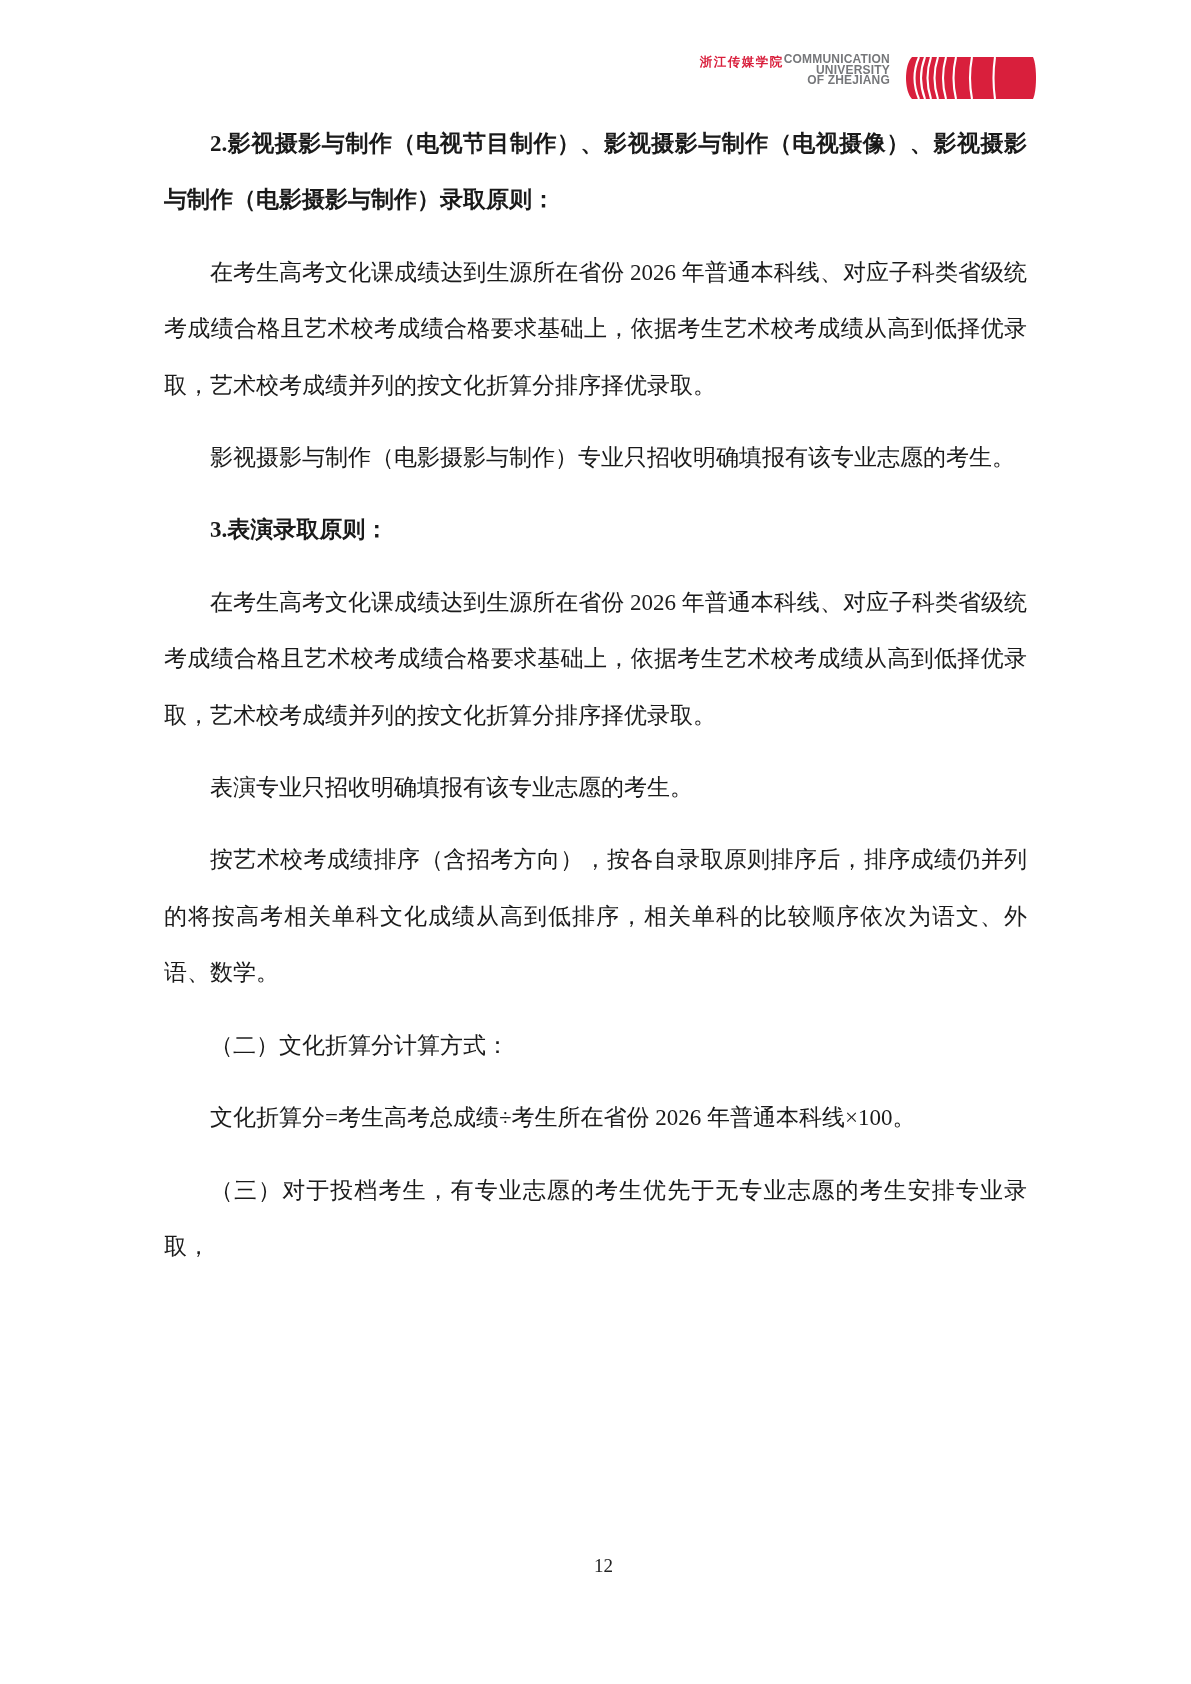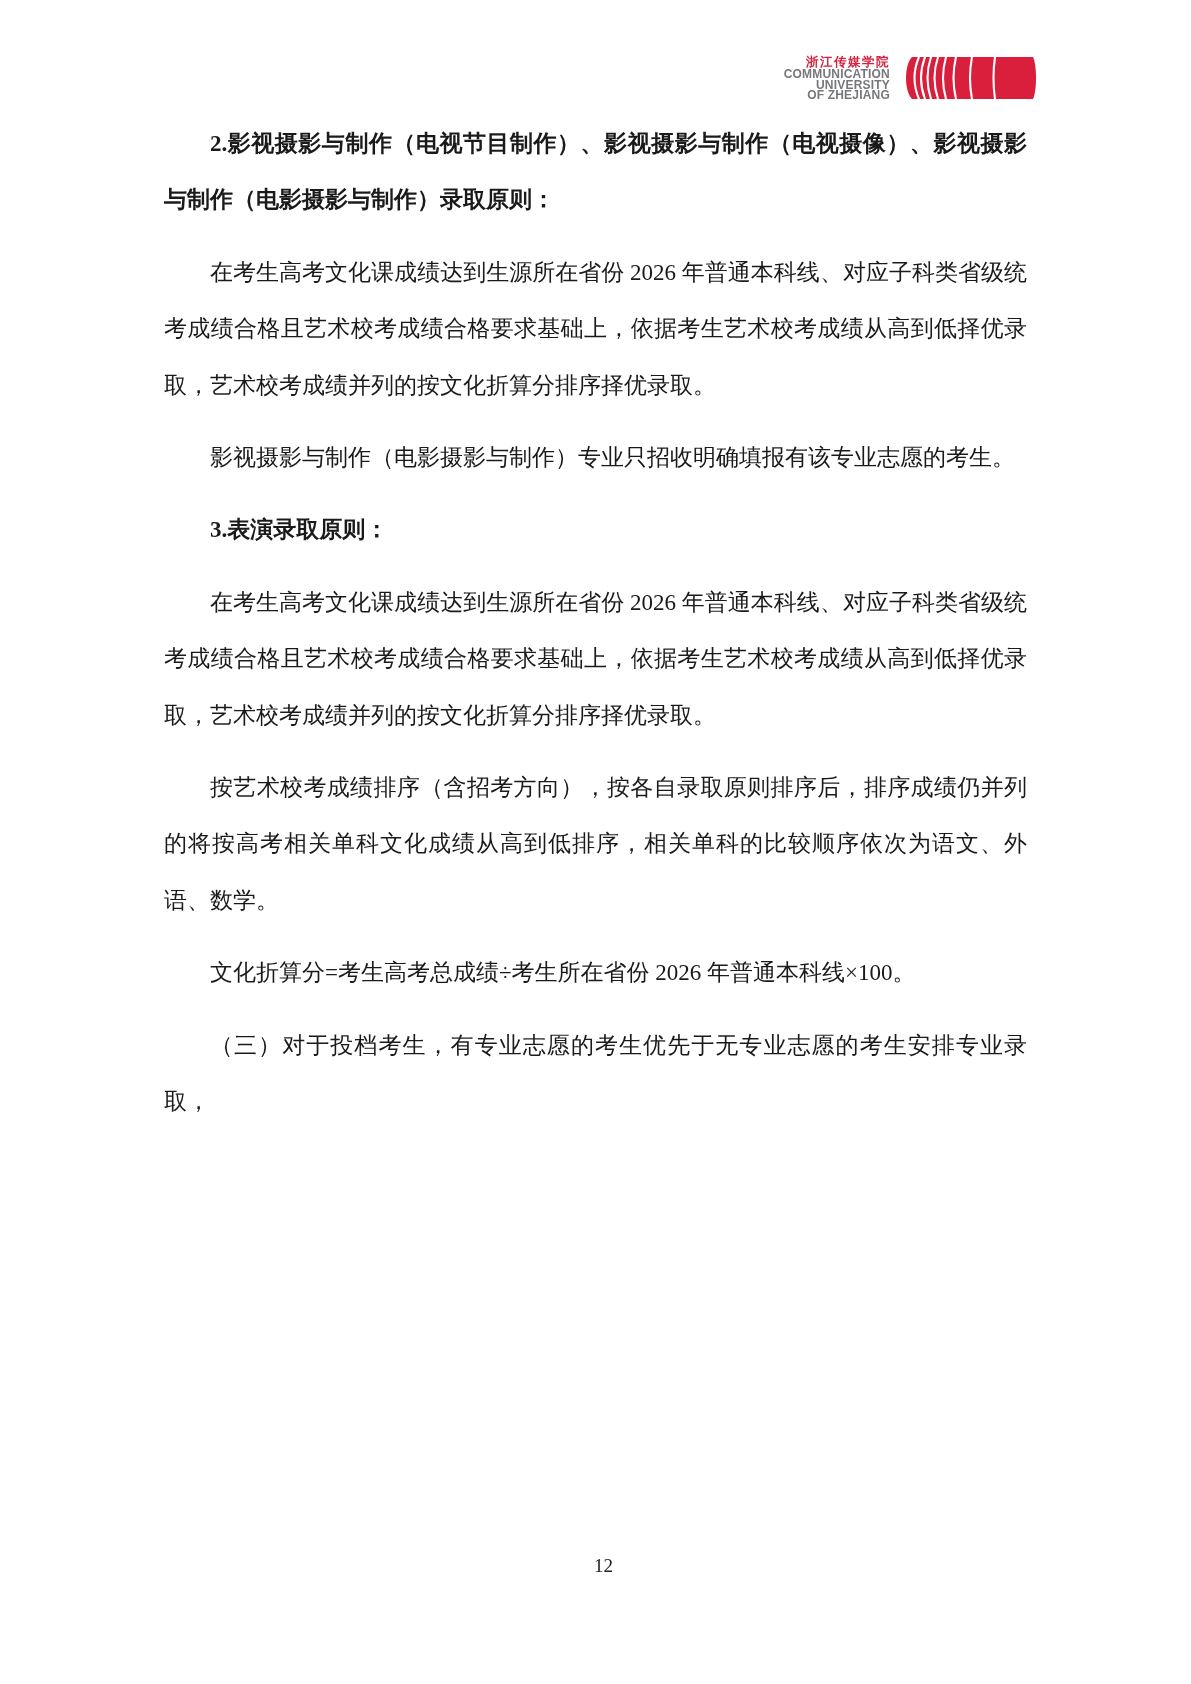--- a/index.html
+++ b/index.html
@@ -10,21 +10,21 @@
     background:#ffffff;
     overflow:hidden;
     font-family:"Liberation Serif","DejaVu Serif",serif;
     color:#1a1a1a;
   }
   
   .logo{
     position:absolute;top:54px;right:152px;
     display:flex;align-items:flex-start;gap:9px;
   }
-  .logo-textblock{display:flex;flex-direction:column;align-items:flex-end;}
+  .logo-textblock{display:flex;flex-direction:row;align-items:flex-start;}
   .logo-cn{
     font-size:12.5px;font-weight:700;letter-spacing:1.5px;
     color:#D91F3C;white-space:nowrap;
     font-family:"DejaVu Serif",serif;
     line-height:15px;
   }
   .logo-en{
     font-family:"Liberation Sans","DejaVu Sans",sans-serif;
     font-size:12px;font-weight:700;color:#76777A;
     text-align:right;line-height:10.5px;letter-spacing:.2px;
@@ -72,20 +72,22 @@
       </g>
     </svg>
   </header>
 
   <main class="content">
     <p class="h">2.影视摄影与制作（电视节目制作）、影视摄影与制作（电视摄像）、影视摄影与制作（电影摄影与制作）录取原则：</p>
     <p>在考生高考文化课成绩达到生源所在省份 2026 年普通本科线、对应子科类省级统考成绩合格且艺术校考成绩合格要求基础上，依据考生艺术校考成绩从高到低择优录取，艺术校考成绩并列的按文化折算分排序择优录取。</p>
     <p>影视摄影与制作（电影摄影与制作）专业只招收明确填报有该专业志愿的考生。</p>
     <p class="h">3.表演录取原则：</p>
     <p>在考生高考文化课成绩达到生源所在省份 2026 年普通本科线、对应子科类省级统考成绩合格且艺术校考成绩合格要求基础上，依据考生艺术校考成绩从高到低择优录取，艺术校考成绩并列的按文化折算分排序择优录取。</p>
+    <p>表演专业只招收明确填报有该专业志愿的考生。</p>
     <p>按艺术校考成绩排序（含招考方向），按各自录取原则排序后，排序成绩仍并列的将按高考相关单科文化成绩从高到低排序，相关单科的比较顺序依次为语文、外语、数学。</p>
+    <p>（二）文化折算分计算方式：</p>
     <p>文化折算分=考生高考总成绩÷考生所在省份 2026 年普通本科线×100。</p>
     <p>（三）对于投档考生，有专业志愿的考生优先于无专业志愿的考生安排专业录取，</p>
   </main>
 
   <footer class="page-number">12</footer>
 
 </div>
 
 </body></html>

